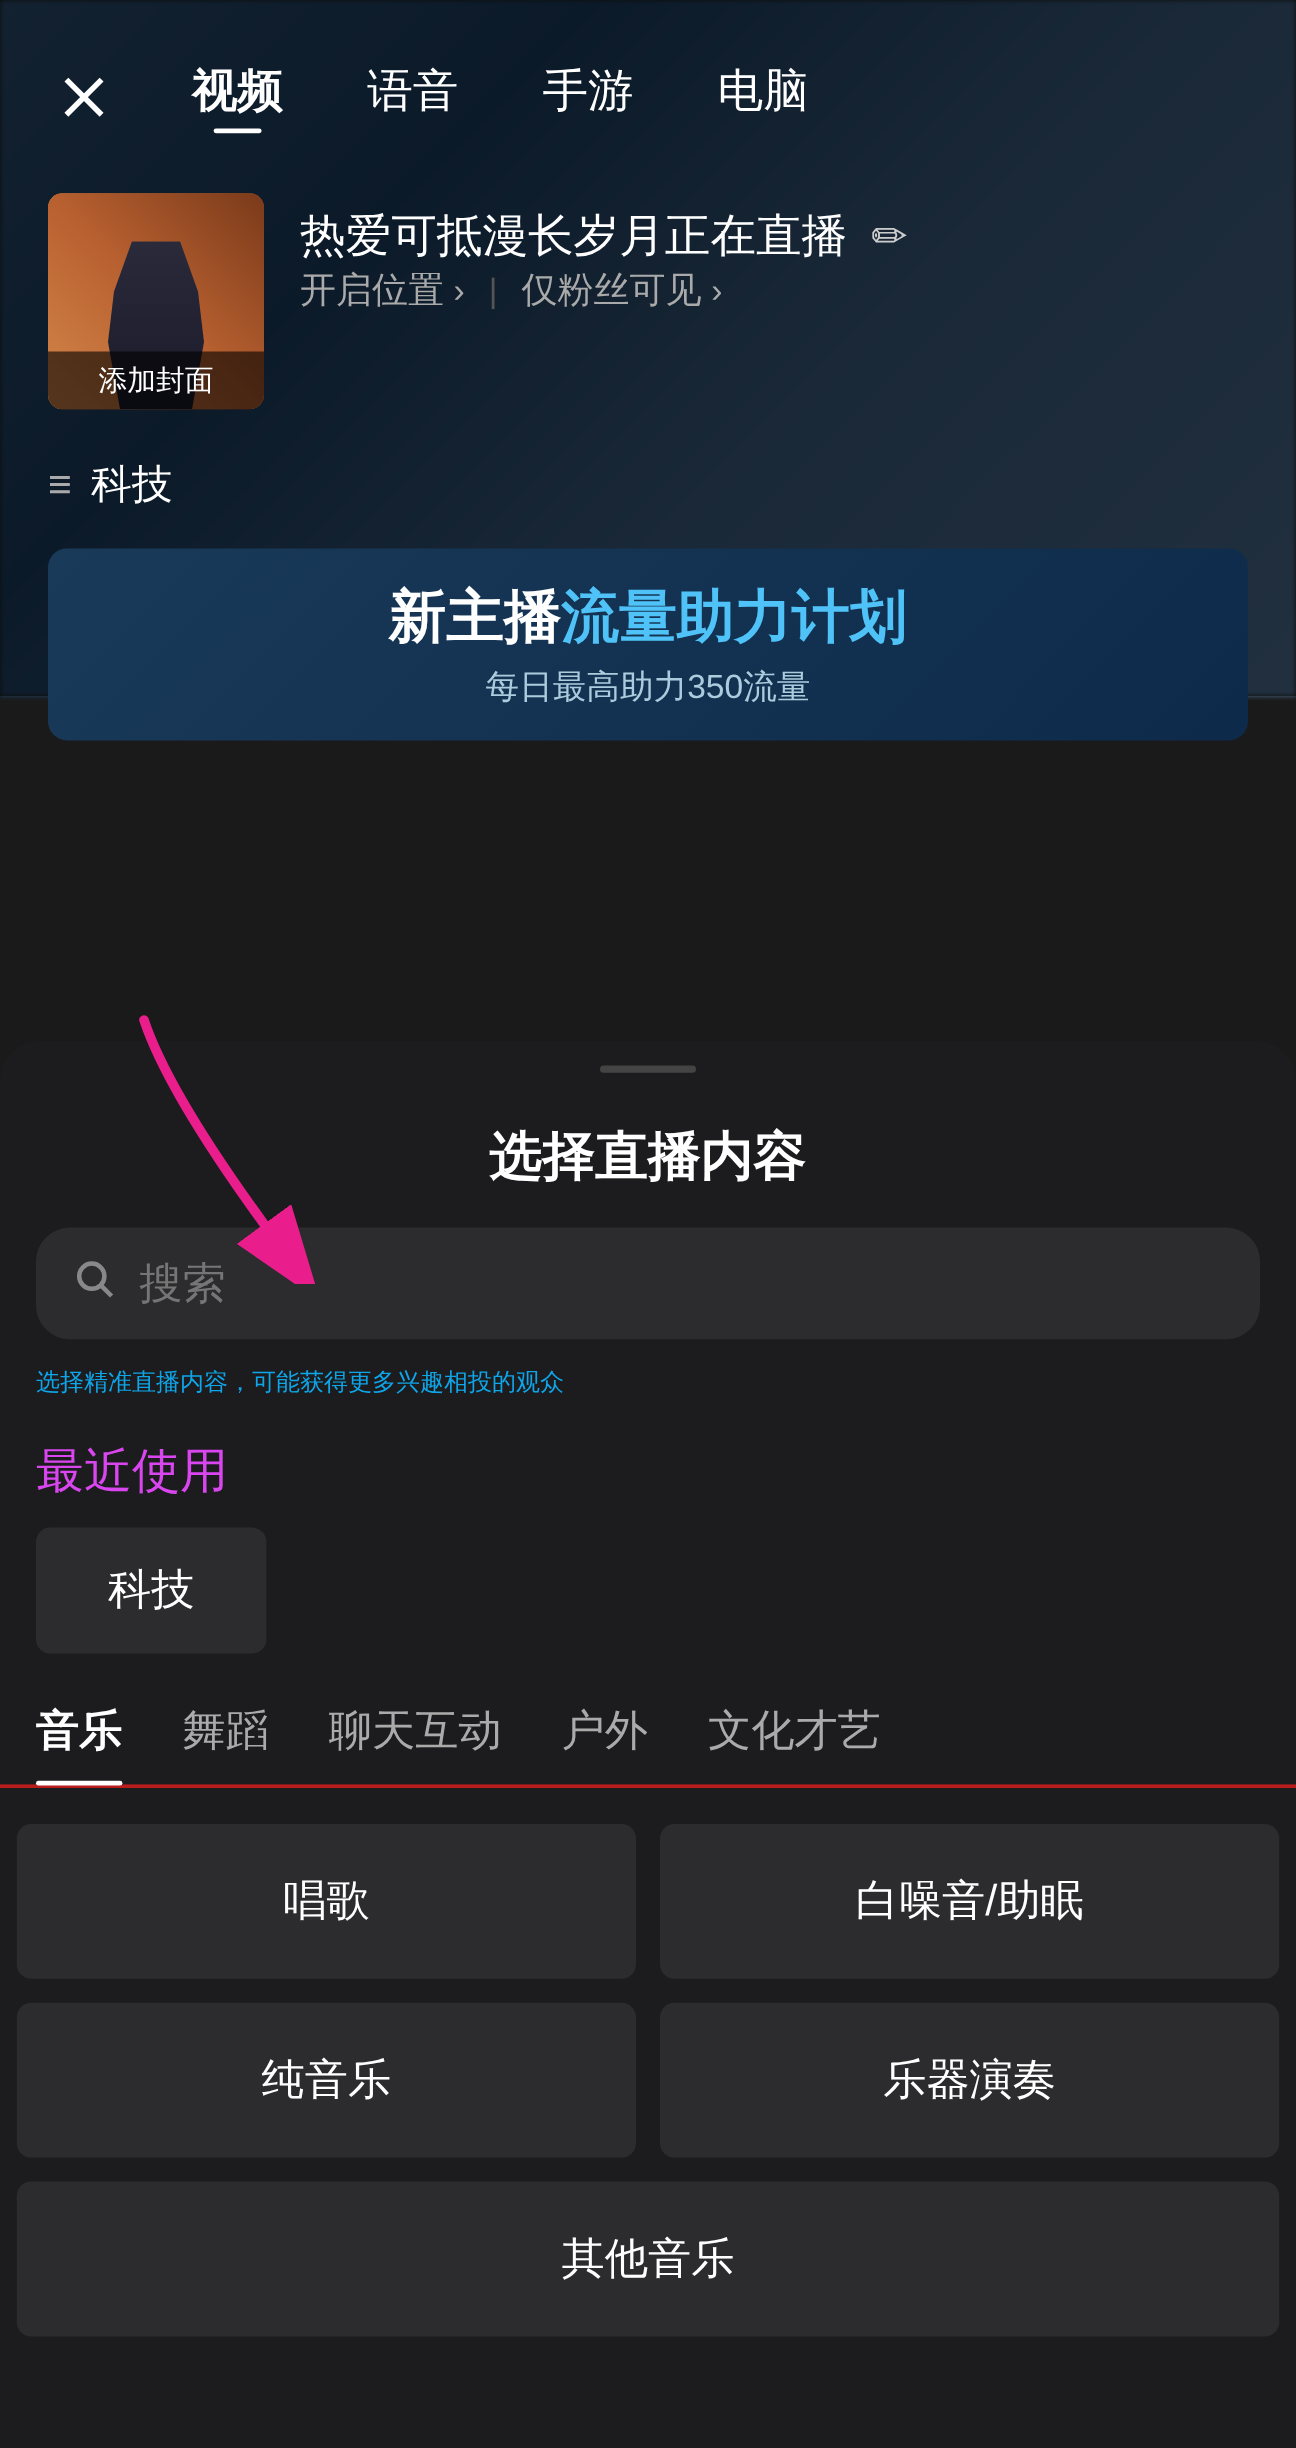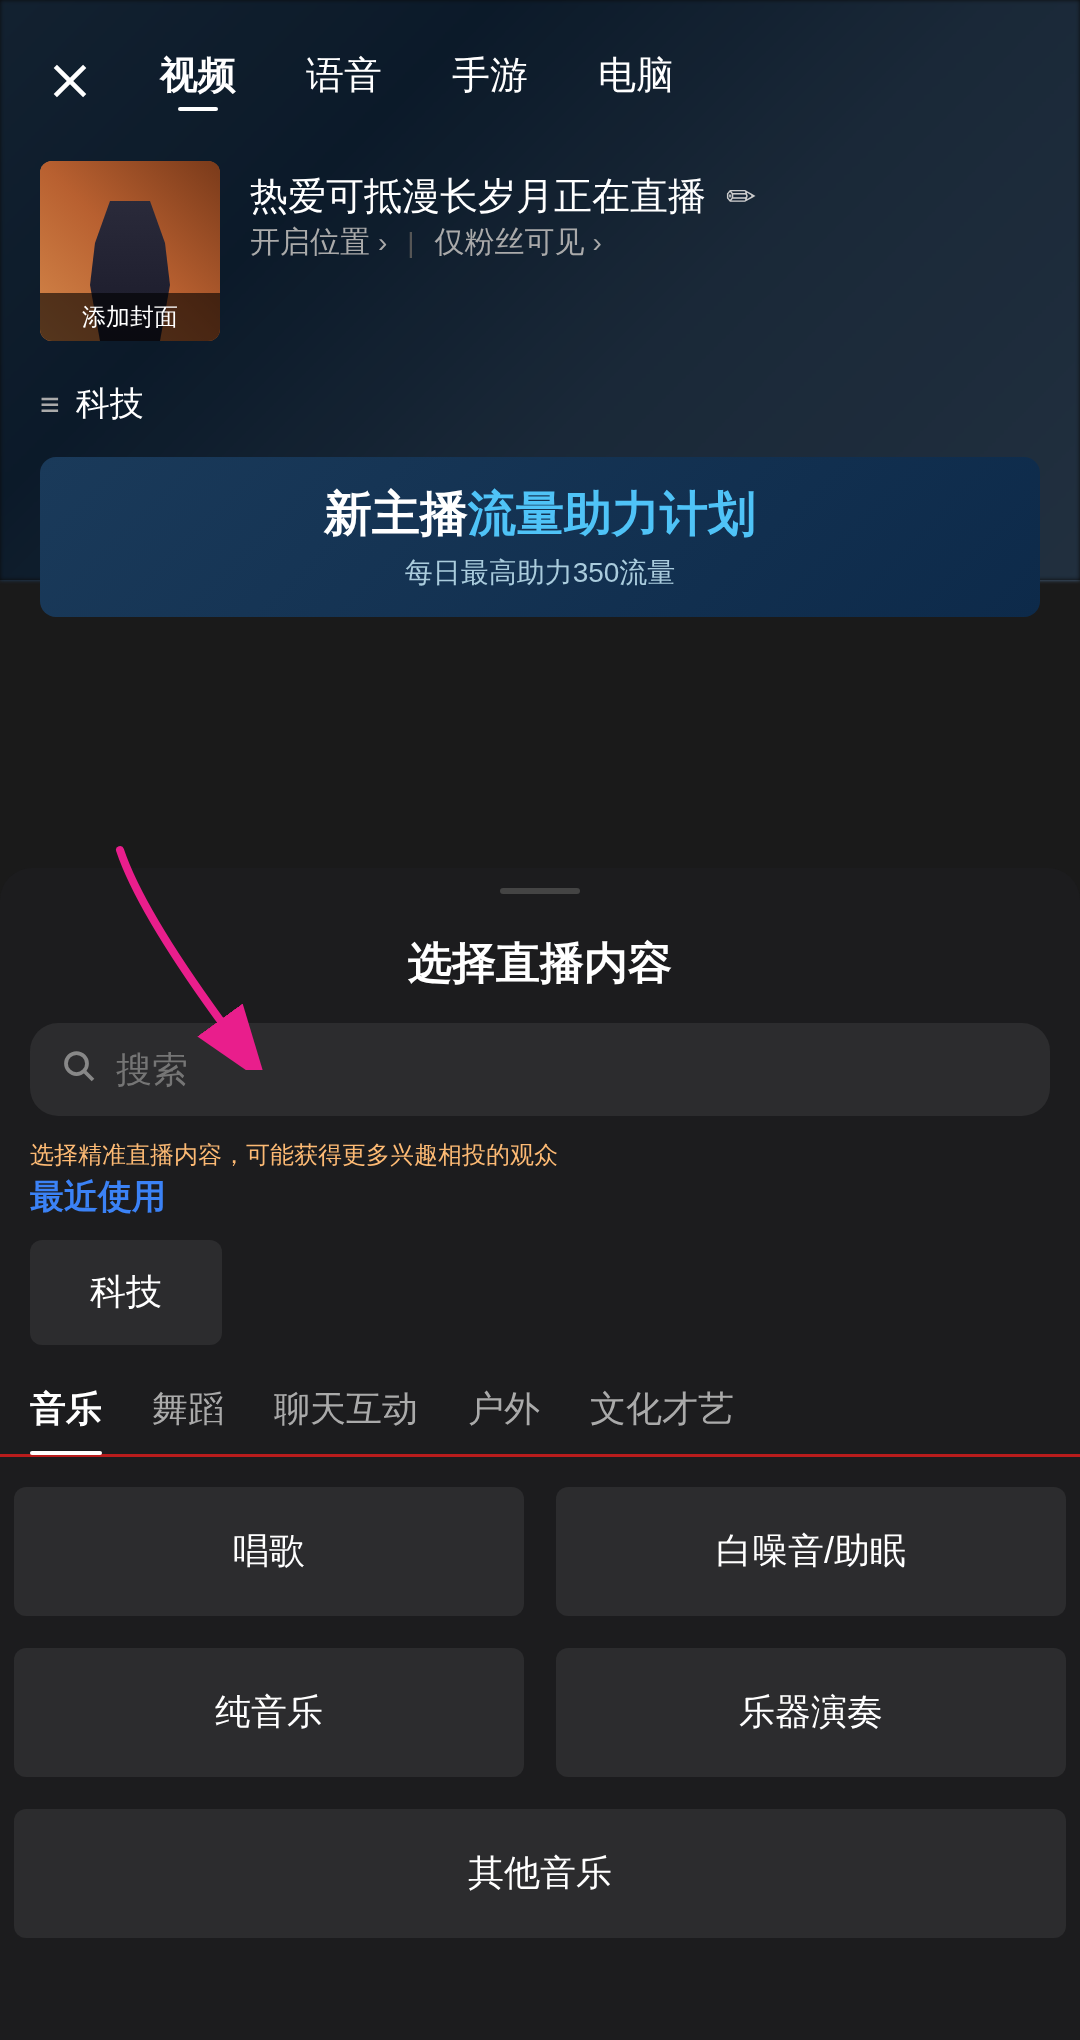--- a/index.html
+++ b/index.html
@@ -282,32 +282,32 @@
       flex: 1;
       background: transparent;
       border: none;
       outline: none;
       color: #888888;
       font-size: 36px;
       font-family: inherit;
     }
 
     .search-hint {
-      color: #fdba74;
-      font-size: 24px;
+      color: #0ea5e9;
+      font-size: 20px;
       padding: 0 30px;
+      margin-bottom: 30px;
       line-height: 1.6;
     }
 
     
     .section-title {
-      color: #3b82f6;
-      font-size: 34px;
+      color: #d946ef;
+      font-size: 40px;
       padding: 0 30px 20px;
-      font-weight: bold;
     }
 
     .recent-tags {
       display: flex;
       flex-wrap: wrap;
       gap: 20px;
       padding: 0 30px 40px;
     }
 
     .tag-btn {
@@ -351,21 +351,21 @@
       width: 100%;
       height: 4px;
       background: #ffffff;
       border-radius: 2px;
     }
 
     
     .content-grid {
       display: grid;
       grid-template-columns: 1fr 1fr;
-      gap: 32px;
+      gap: 20px;
       padding: 30px 14px;
     }
 
     .content-item {
       background: #2c2c2e;
       border-radius: 12px;
       padding: 40px 30px;
       text-align: center;
       cursor: pointer;
       border: none;

